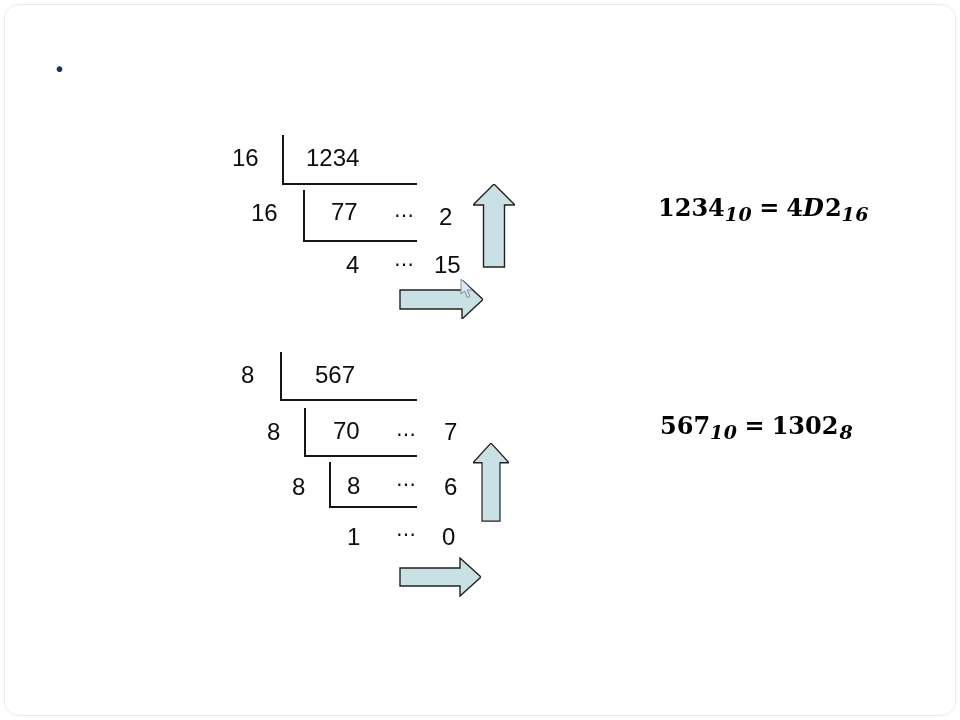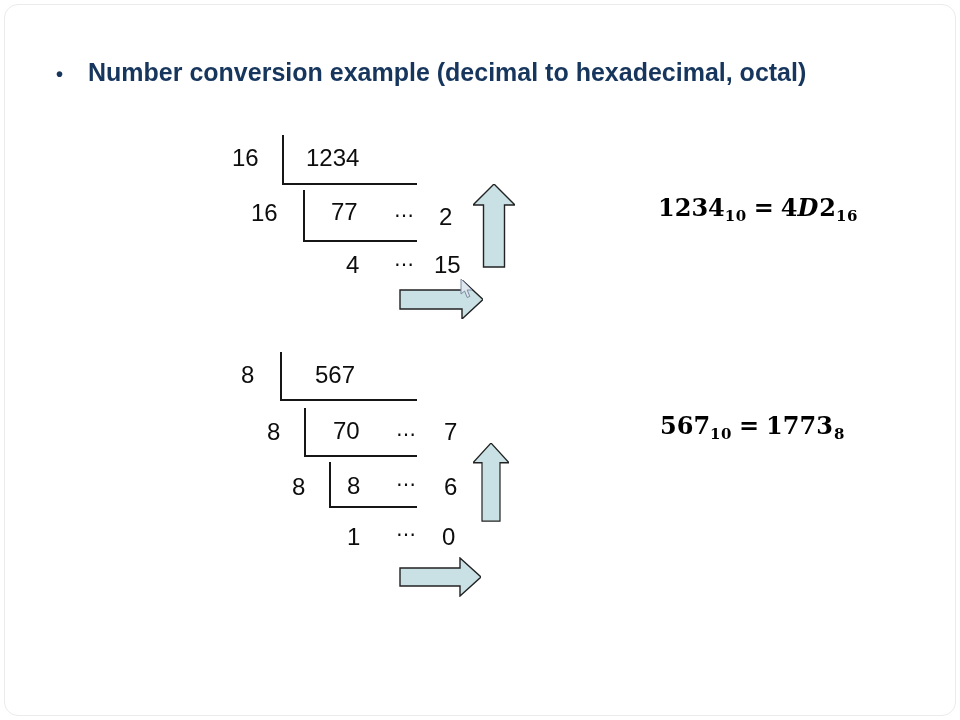--- a/index.html
+++ b/index.html
@@ -31,34 +31,33 @@
     letter-spacing: 1px; white-space: nowrap;
   }
   .vline { position: absolute; width: 1.6px; background: #161616; }
   .hline { position: absolute; height: 1.6px; background: #161616; }
   .arrow-svg { position: absolute; }
   .arrow-svg polygon { stroke: #222222; stroke-width: 1.4; stroke-linejoin: miter; }
   .formula {
     position: absolute; font-family: "DejaVu Serif", serif; font-weight: bold;
     color: #000000; font-size: 24px; white-space: nowrap;
   }
-  .formula sub { font-size: 15px; font-weight: bold; vertical-align: -5px; letter-spacing: 0.5px; }
+  .formula sub { font-size: 19px; font-weight: bold; vertical-align: -5px; letter-spacing: 0.5px; font-style: italic; }
   .formula .eq { padding: 0 7px; }
   .formula i { font-style: italic; padding-right: 1px; }
   .cursor-svg { position: absolute; }
 </style>
 </head>
 <body>
 
 <div class="slide">
   <div class="slide-frame"></div>
 
   <div class="title-row">
     <span class="title-bullet">•</span>
-    <span>Number conversion example (decimal to hexadecimal, octal)</span>
   </div>
 
   <div>
     <span class="num" style="left:232px; top:146px;">16</span>
     <span class="num" style="left:306px; top:146px;">1234</span>
     <div class="vline" style="left:282px; top:135px; height:49px;"></div>
     <div class="hline" style="left:282px; top:183px; width:135px;"></div>
 
     <span class="num" style="left:251px; top:201px;">16</span>
     <span class="num" style="left:331px; top:200px;text-align:right;">77</span>
@@ -108,20 +107,20 @@
     <span class="num" style="left:442px; top:525px;">0</span>
 
     <svg class="arrow-svg" style="left:473px; top:443px;" width="36" height="79" viewBox="0 0 42 84" preserveAspectRatio="none">
       <polygon points="21,0 0,21 10.5,21 10.5,83 31.5,83 31.5,21 42,21" fill="#C9E1E4"></polygon>
     </svg>
     <svg class="arrow-svg" style="left:399px; top:557px;" width="82" height="40" viewBox="0 0 82 40">
       <polygon points="1,11 61,11 61,1 82,20 61,39 61,29 1,29" fill="#C9E1E4"></polygon>
     </svg>
 
     <div class="formula" style="left:660px; top:411px;">
-      <span>567</span><sub>10</sub><span class="eq">=</span><span>1773</span><i></i><span></span><sub>8</sub>
+      <span>567</span><sub>10</sub><span class="eq">=</span><span>1302</span><i></i><span></span><sub>8</sub>
     </div>
   </div>
 
   <svg class="cursor-svg" style="left:460px; top:279px;" width="14" height="20" viewBox="0 0 14 20">
     <polygon points="1,0 1,15 4.6,12 7.2,18.5 9.8,17.4 7.2,11 12,11" fill="#dfe7ee" stroke="#7a8aa0" stroke-width="1"></polygon>
   </svg>
 </div>
 
 </body></html>

